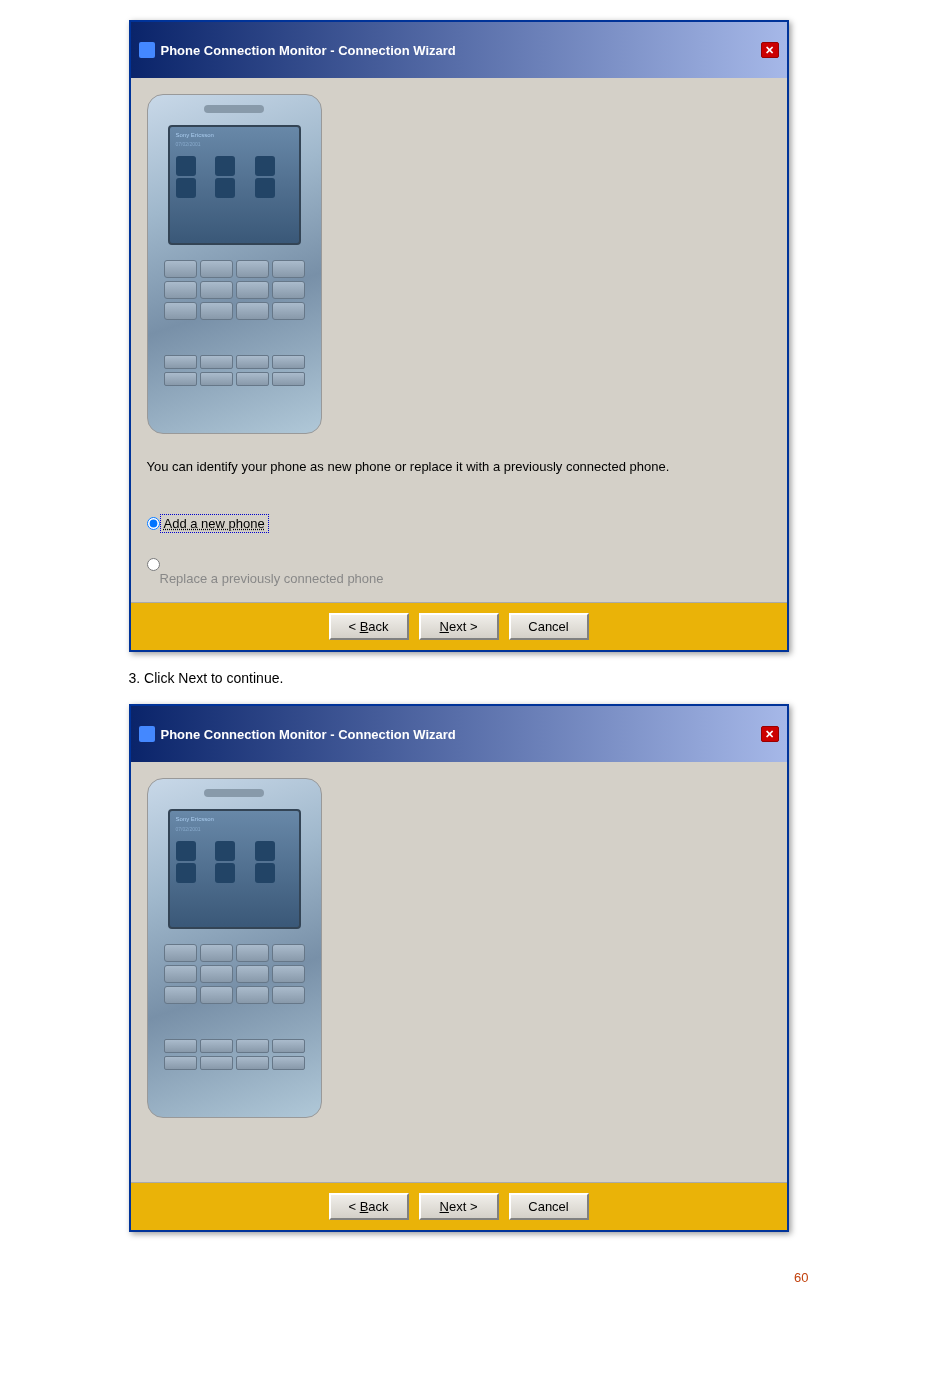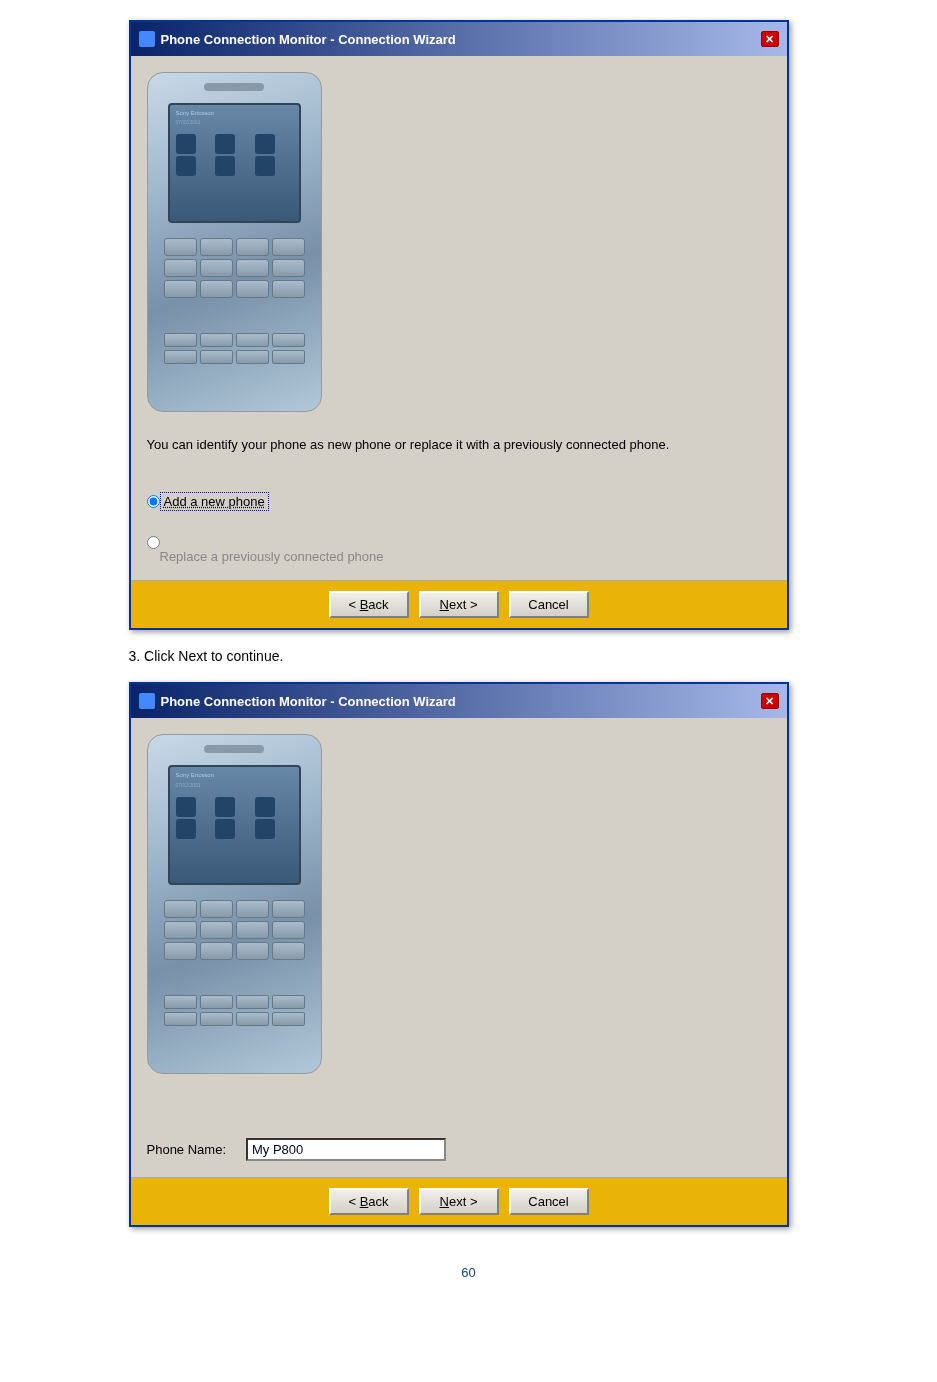--- a/index.html
+++ b/index.html
@@ -29,21 +29,21 @@
       background: #d4d0c8;
       box-shadow: 2px 2px 6px rgba(0,0,0,0.4);
       margin-bottom: 18px;
     }
 
     .dialog-titlebar {
       background: linear-gradient(to right, #0a246a, #a6b8e8);
       color: #ffffff;
       font-size: 13px;
       font-weight: bold;
-      padding: 9px 8px;
+      padding: 20px 8px;
       display: flex;
       align-items: center;
       justify-content: space-between;
       user-select: none;
       gap: 40px;
     }
 
     .titlebar-title {
       display: flex;
       align-items: center;
@@ -256,25 +256,25 @@
       border: 2px inset #888;
       background: #ffffff;
       font-size: 13px;
       font-family: Arial, sans-serif;
       color: #000033;
       outline: none;
     }
 
     
     .page-number {
-      text-align: center;
+      text-align: right;
       width: 100%;
       margin-top: 20px;
       font-size: 13px;
-      color: #0c4a6e;
+      color: #c2410c;
     }
   </style>
 </head>
 <body>
 
 <div class="page-content">
 
   <div class="dialog">
     <div class="dialog-titlebar">
       <div class="titlebar-title">
@@ -403,24 +403,20 @@
           <div class="phone-key-small"></div>
           <div class="phone-key-small"></div>
           <div class="phone-key-small"></div>
           <div class="phone-key-small"></div>
           <div class="phone-key-small"></div>
         </div>
       </div>
 
       <div class="dialog-text-area">
 
-        <div class="phone-name-row">
-          <span class="phone-name-label">Phone Name:</span>
-          <input type="text" class="phone-name-input" value="My P800" style="">
-        </div>
       </div>
     </div>
 
     <div class="dialog-footer">
       <button class="dialog-btn">
         &lt; <span class="btn-underline">B</span>ack
       </button>
       <button class="dialog-btn">
         <span class="btn-underline">N</span>ext &gt;
       </button>

